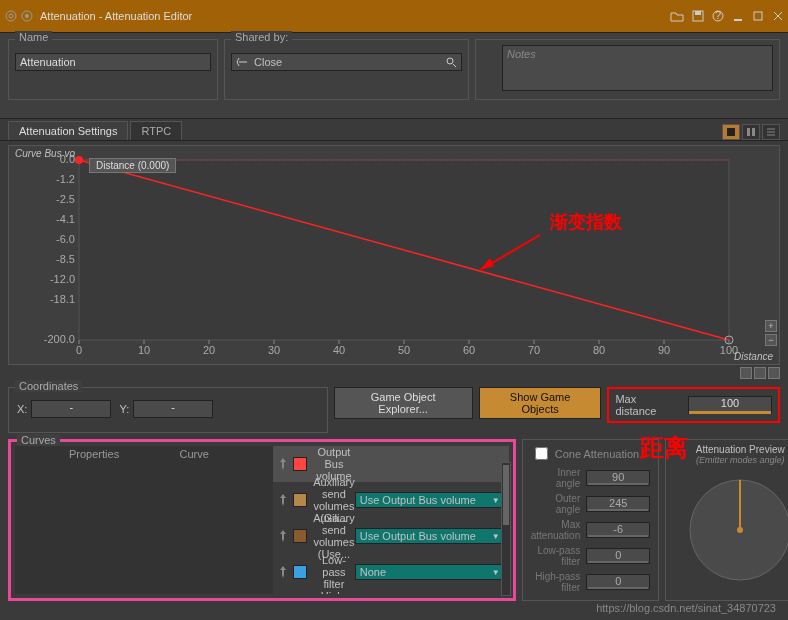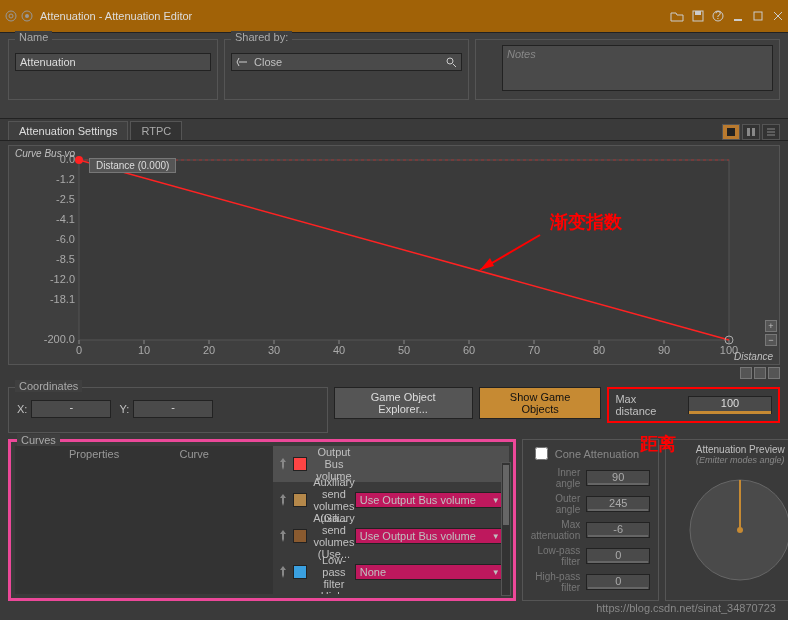--- a/index.html
+++ b/index.html
@@ -49,34 +49,34 @@
   .slider-fill { position: absolute; bottom: 0; left: 1px; right: 1px; height: 3px; background: #c68a33; }
   .bottom-row { display: flex; gap: 6px; padding: 0 8px 8px 8px; height: 170px; }
   .curves-panel { flex: 1.4; border: 3px solid #ec4899; padding: 4px; display: flex; flex-direction: row; position: relative; text-align: center; }
   .curves-header { display: flex; padding: 2px 4px; background: #333; color: #999; }
   .curves-header span:nth-child(1){ width:50px; } .curves-header span:nth-child(2){ flex:1;} .curves-header span:nth-child(3){ width:150px;}
   .curve-row { display: flex; align-items: center; height: 36px; padding: 0 4px; }
   .curve-row.sel { background: #505050; }
   .pin { width: 12px; height: 14px; margin-right: 4px; cursor: pointer; }
   .swatch { width: 14px; height: 14px; border: 1px solid #222; margin-right: 6px; cursor: pointer; }
   .prop { flex: 1; }
-  .combo { width: 150px; background: #be185d; border: 1px solid #222; height: 16px; display: flex; align-items: center; padding: 0 4px; justify-content: space-between; cursor: pointer; }
+  .combo { width: 150px; background: #0f766e; border: 1px solid #222; height: 16px; display: flex; align-items: center; padding: 0 4px; justify-content: space-between; cursor: pointer; }
   .combo .arrow { font-size: 8px; }
   .cone-panel { width: 200px; border: 1px solid #555; padding: 4px 8px; display: flex; flex-direction: column; gap: 4px; position: relative; }
   .cone-title { display: flex; align-items: center; gap: 4px; color: #888; }
   .cone-row { display: flex; align-items: center; gap: 6px; }
   .cone-row label { flex: 1; text-align: right; color: #777; font-size: 10px; }
   .cone-row .num { width: 64px; background: #4a4a4a; border: 1px solid #222; height: 16px; text-align: center; color: #aaa; position:relative;}
   .cone-row .under { position:absolute; bottom:0; left:1px; right:1px; height:2px; background:#666;}
   .preview-panel { width: 150px; border: 1px solid #555; padding: 4px; text-align: center; position: relative; }
   .preview-title { font-size: 10px; }
   .preview-sub { font-size: 9px; color: #888; font-style: italic; }
   .watermark { position: absolute; bottom: 6px; right: 12px; color: #888; font-size: 11px; }
   .ann1 { position: absolute; left: 550px; top: 210px; color: #ff0000; font-size: 18px; font-weight: bold; }
-  .ann2 { position: absolute; left: 640px; top: 432px; color: #ff0000; font-size: 18px; font-weight: bold; }
+  .ann2 { position: absolute; left: 640px; top: 432px; color: #ff0000; font-size: 24px; font-weight: bold; }
   .arrow-svg { position: absolute; left: 470px; top: 230px; }
   .scroll-v { position:absolute; right:2px; top:20px; bottom:2px; width:10px; background:#333; border:1px solid #555;}
   .scroll-thumb { position:absolute; left:1px; right:1px; top:2px; height:60px; background:#666;}
 </style>
 </head>
 <body>
 
 <div class="titlebar">
   <div class="title-icons">
     <span>

